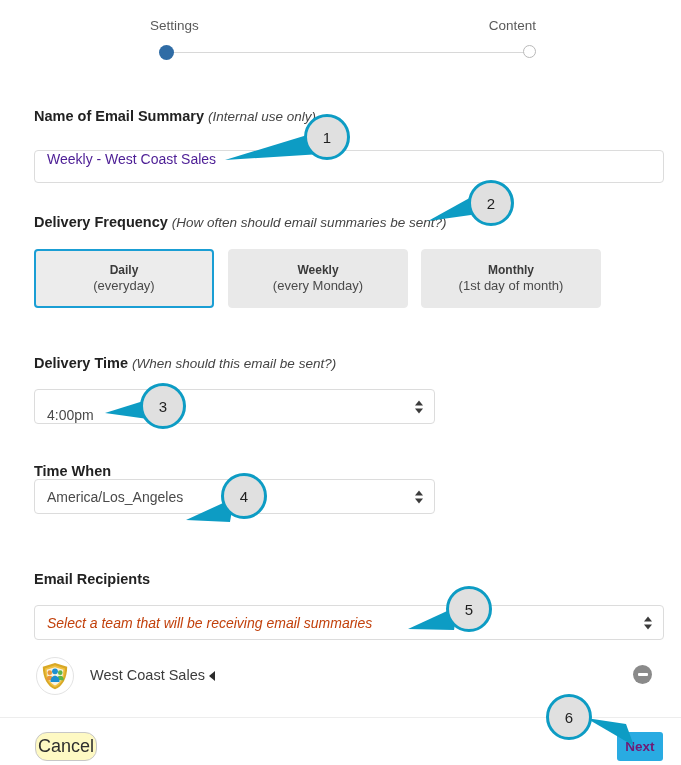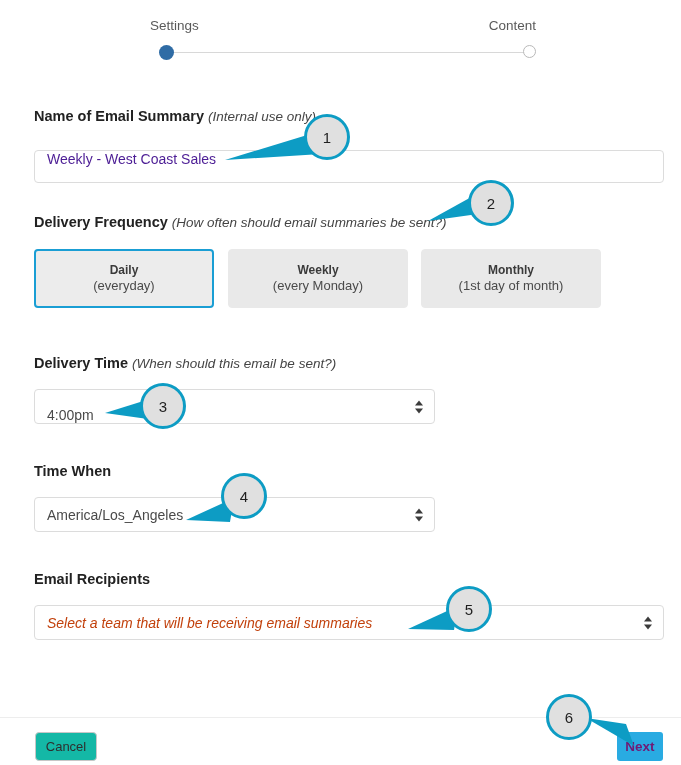--- a/index.html
+++ b/index.html
@@ -247,24 +247,24 @@
     height: 1px;
     background: #ededed;
   }
   .btn-cancel {
     position: absolute;
     left: 35px;
     top: 732px;
     width: 62px;
     height: 29px;
     box-sizing: border-box;
-    background: #14b8a6;
+    background: #fef9c3;
     border: 1px solid #c7c7c7;
-    border-radius: 4px;
-    font-size: 13px;
+    border-radius: 12px;
+    font-size: 18px;
     color: #2e2e2e;
     display: flex;
     align-items: center;
     justify-content: center;
   }
   .btn-next {
     position: absolute;
     left: 617px;
     top: 732px;
     width: 46px;
@@ -351,39 +351,59 @@
     <span>4:00pm</span>
     <span class="spinner-arrows">
       <span class="tri-up"></span>
       <span class="tri-down"></span>
     </span>
   </div>
 
   <div class="field-label" style="left:34px; top:463px;">
     <span>Time When</span>
   </div>
-  <div class="select-box" style="left:34px; top:497px; width:401px; height:35px;">
+  <div class="select-box" style="left:34px; top:479px; width:401px; height:35px;">
     <span>America/Los_Angeles</span>
     <span class="spinner-arrows">
       <span class="tri-up"></span>
       <span class="tri-down"></span>
     </span>
   </div>
 
   <div class="field-label" style="left:34px; top:571px;">
     <span>Email Recipients</span>
   </div>
   <div class="select-box" style="left:34px; top:605px; width:630px; height:35px;">
     <span class="placeholder">Select a team that will be receiving email summaries</span>
     <span class="spinner-arrows">
       <span class="tri-up"></span>
       <span class="tri-down"></span>
     </span>
   </div>
 
+  <div class="recipient-row">
+    <div class="avatar">
+      <svg width="30" height="30" viewBox="0 0 32 32">
+        <path d="M16 2 L29 6 C29 18 24 27 16 30 C8 27 3 18 3 6 Z" fill="#d8a825"></path>
+        <path d="M16 4.6 L26.6 7.9 C26.6 18.3 22.3 25.4 16 27.9 C9.7 25.4 5.4 18.3 5.4 7.9 Z" fill="#f0c040"></path>
+        <path d="M16 6.6 L24.8 9.3 C24.8 18 21.2 24 16 26.1 C10.8 24 7.2 18 7.2 9.3 Z" fill="#f7f2e2"></path>
+        <circle cx="10.4" cy="12.4" r="2.5" fill="#e8963a"></circle>
+        <path d="M6.6 20.5 C6.6 17.4 8.3 15.8 10.4 15.8 C12.5 15.8 14.2 17.4 14.2 20.5 Z" fill="#e8963a"></path>
+        <circle cx="21.6" cy="12.4" r="2.5" fill="#5cb54a"></circle>
+        <path d="M17.8 20.5 C17.8 17.4 19.5 15.8 21.6 15.8 C23.7 15.8 25.4 17.4 25.4 20.5 Z" fill="#5cb54a"></path>
+        <circle cx="16" cy="11" r="3.1" fill="#1d8fd1"></circle>
+        <path d="M11.2 22.4 C11.2 18.2 13.3 15.8 16 15.8 C18.7 15.8 20.8 18.2 20.8 22.4 Z" fill="#1d8fd1"></path>
+      </svg>
+    </div>
+    <span class="recipient-name">West Coast Sales</span>
+    <span class="caret-left"></span>
+    <span class="remove-btn">
+      <span class="bar"></span>
+    </span>
+  </div>
 
   <div class="footer-divider"></div>
   <div class="btn-cancel">Cancel</div>
   <div class="btn-next">Next</div>
 
   <svg class="callout-tail" style="left:225px; top:128px;" width="110" height="40">
     <polygon class="tail-fill" points="0,32 92,4 96,26"></polygon>
   </svg>
   <div class="callout" style="left:304px; top:114px;">1</div>
 

